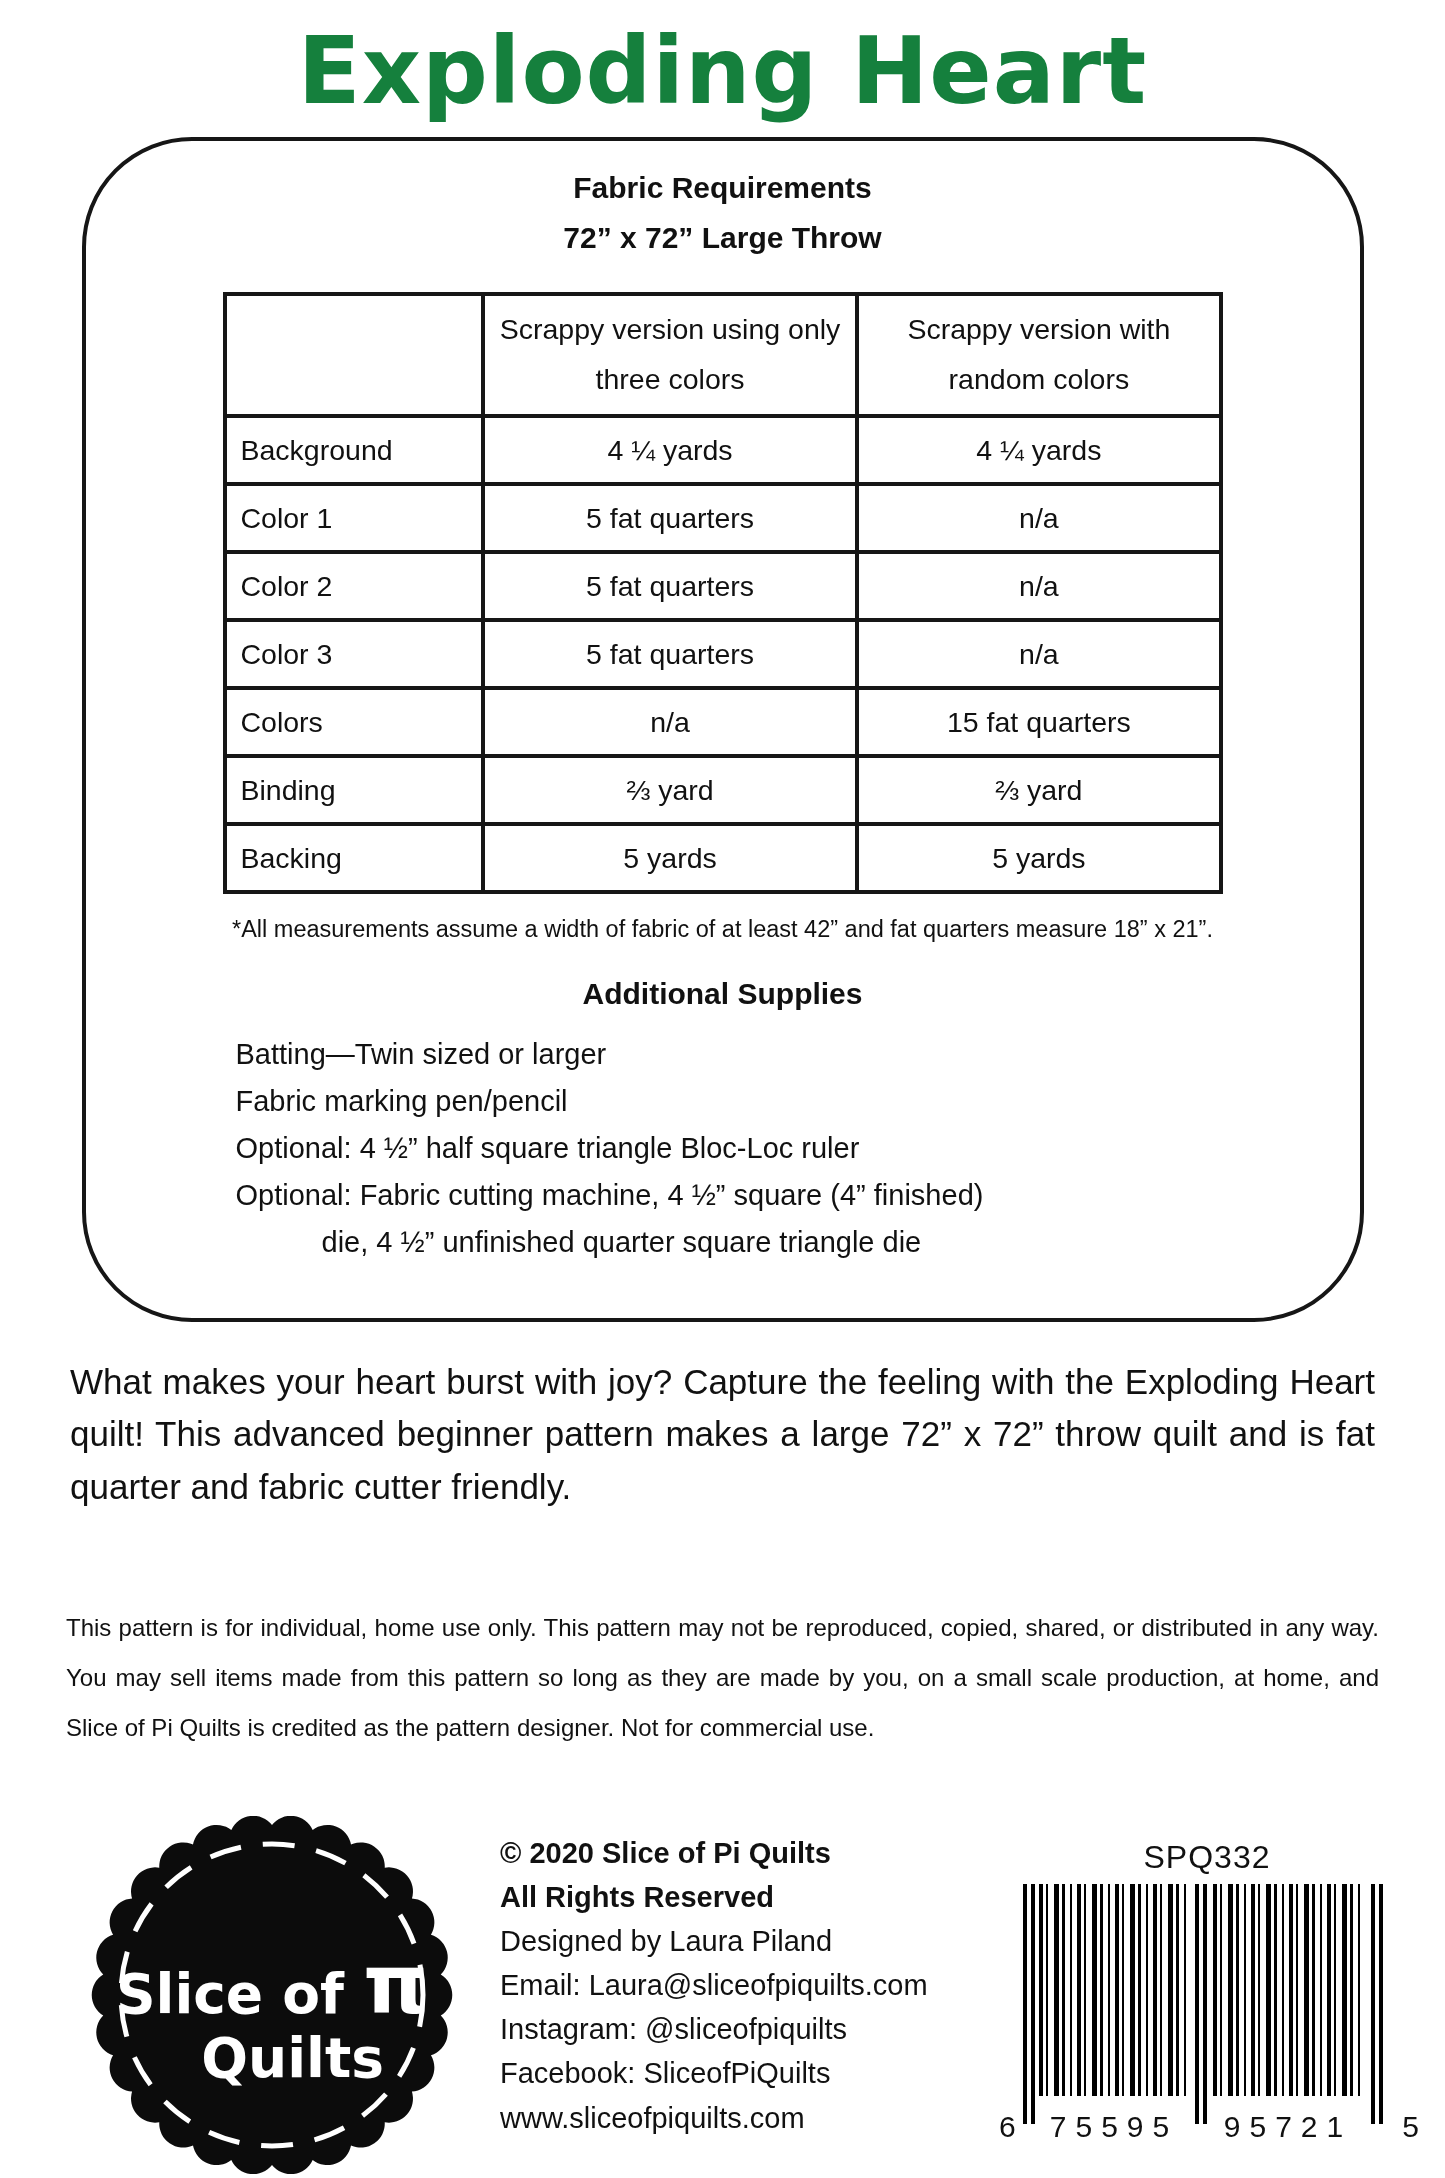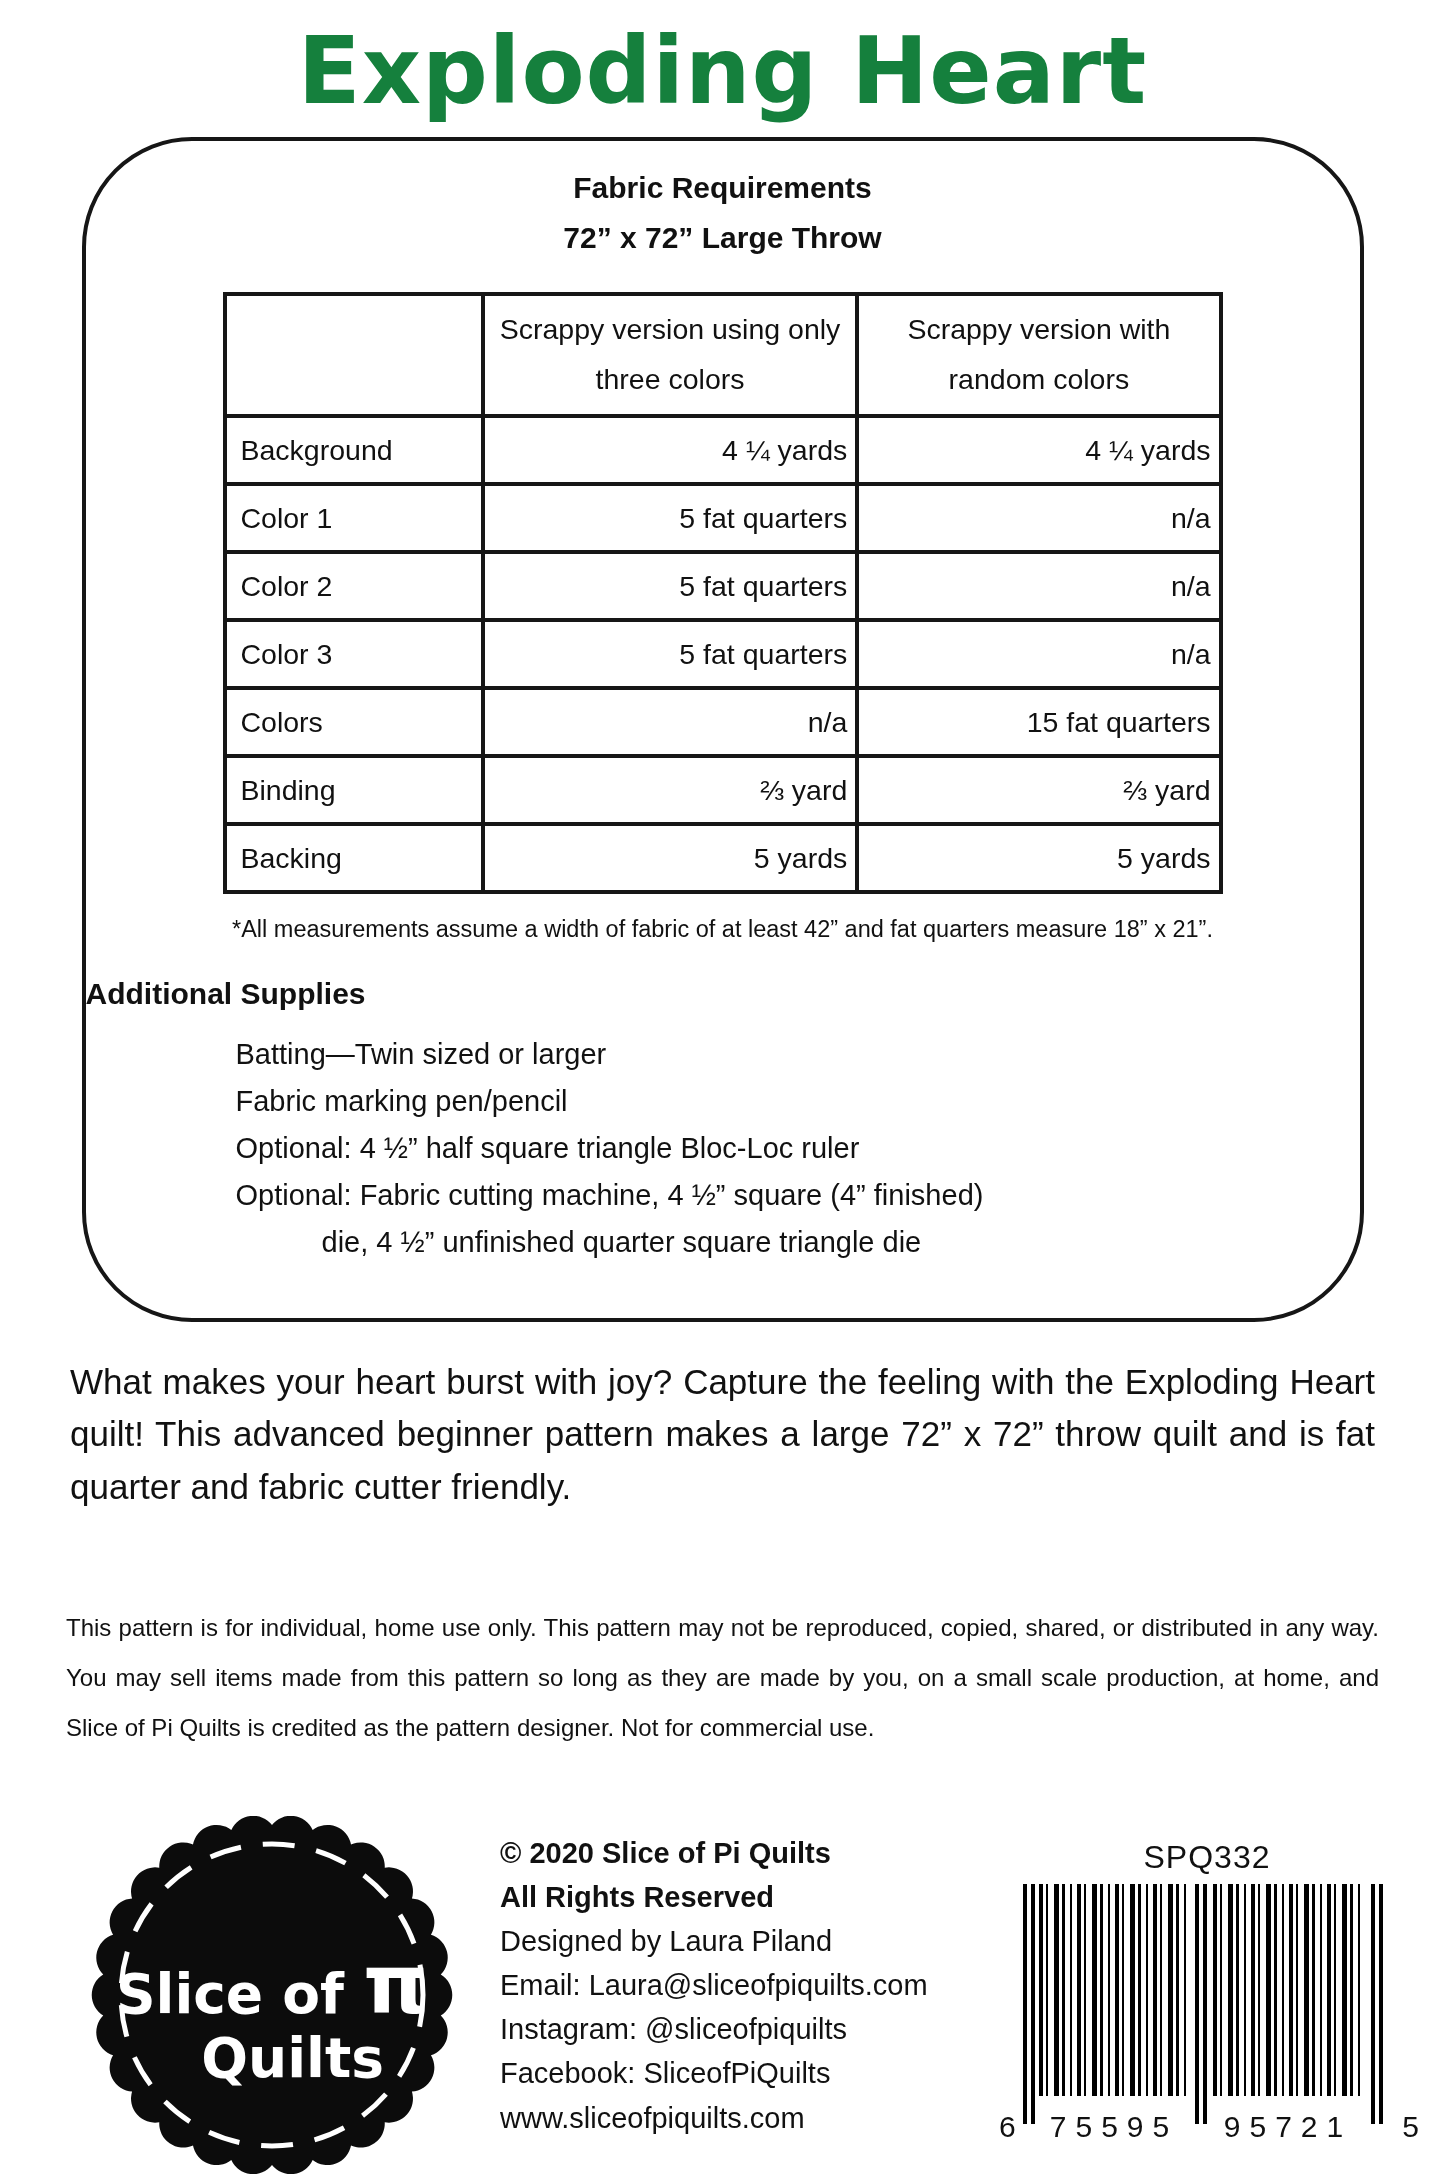--- a/index.html
+++ b/index.html
@@ -45,33 +45,33 @@
     font-size:28.5px;
   }
   table.req td,table.req th{
     border:4px solid #161616;
     font-weight:normal;
     text-align:center;
     vertical-align:middle;
     padding:0 8px;
   }
   table.req th{height:118px;line-height:1.75;text-align:center;}
-  table.req td{height:64px;text-align:right;}
+  table.req td{height:64px;}
   table.req td.lbl{text-align:left;padding-left:14px;width:238px;}
   table.req .c1{width:372px;}
   table.req .c2{width:360px;}
   
   .footnote{
     margin-top:22px;
     text-align:center;
     font-size:23.5px;
   }
   .supplies-heading{
     margin:34px 0 20px;
-    text-align:left;
+    text-align:center;
     font-weight:bold;
     font-size:30px;
   }
   .supplies{
     margin-left:150px;
     font-size:29px;
     line-height:1.62;
     padding-bottom:52px;
   }
   .supplies .cont{margin-left:86px;}

